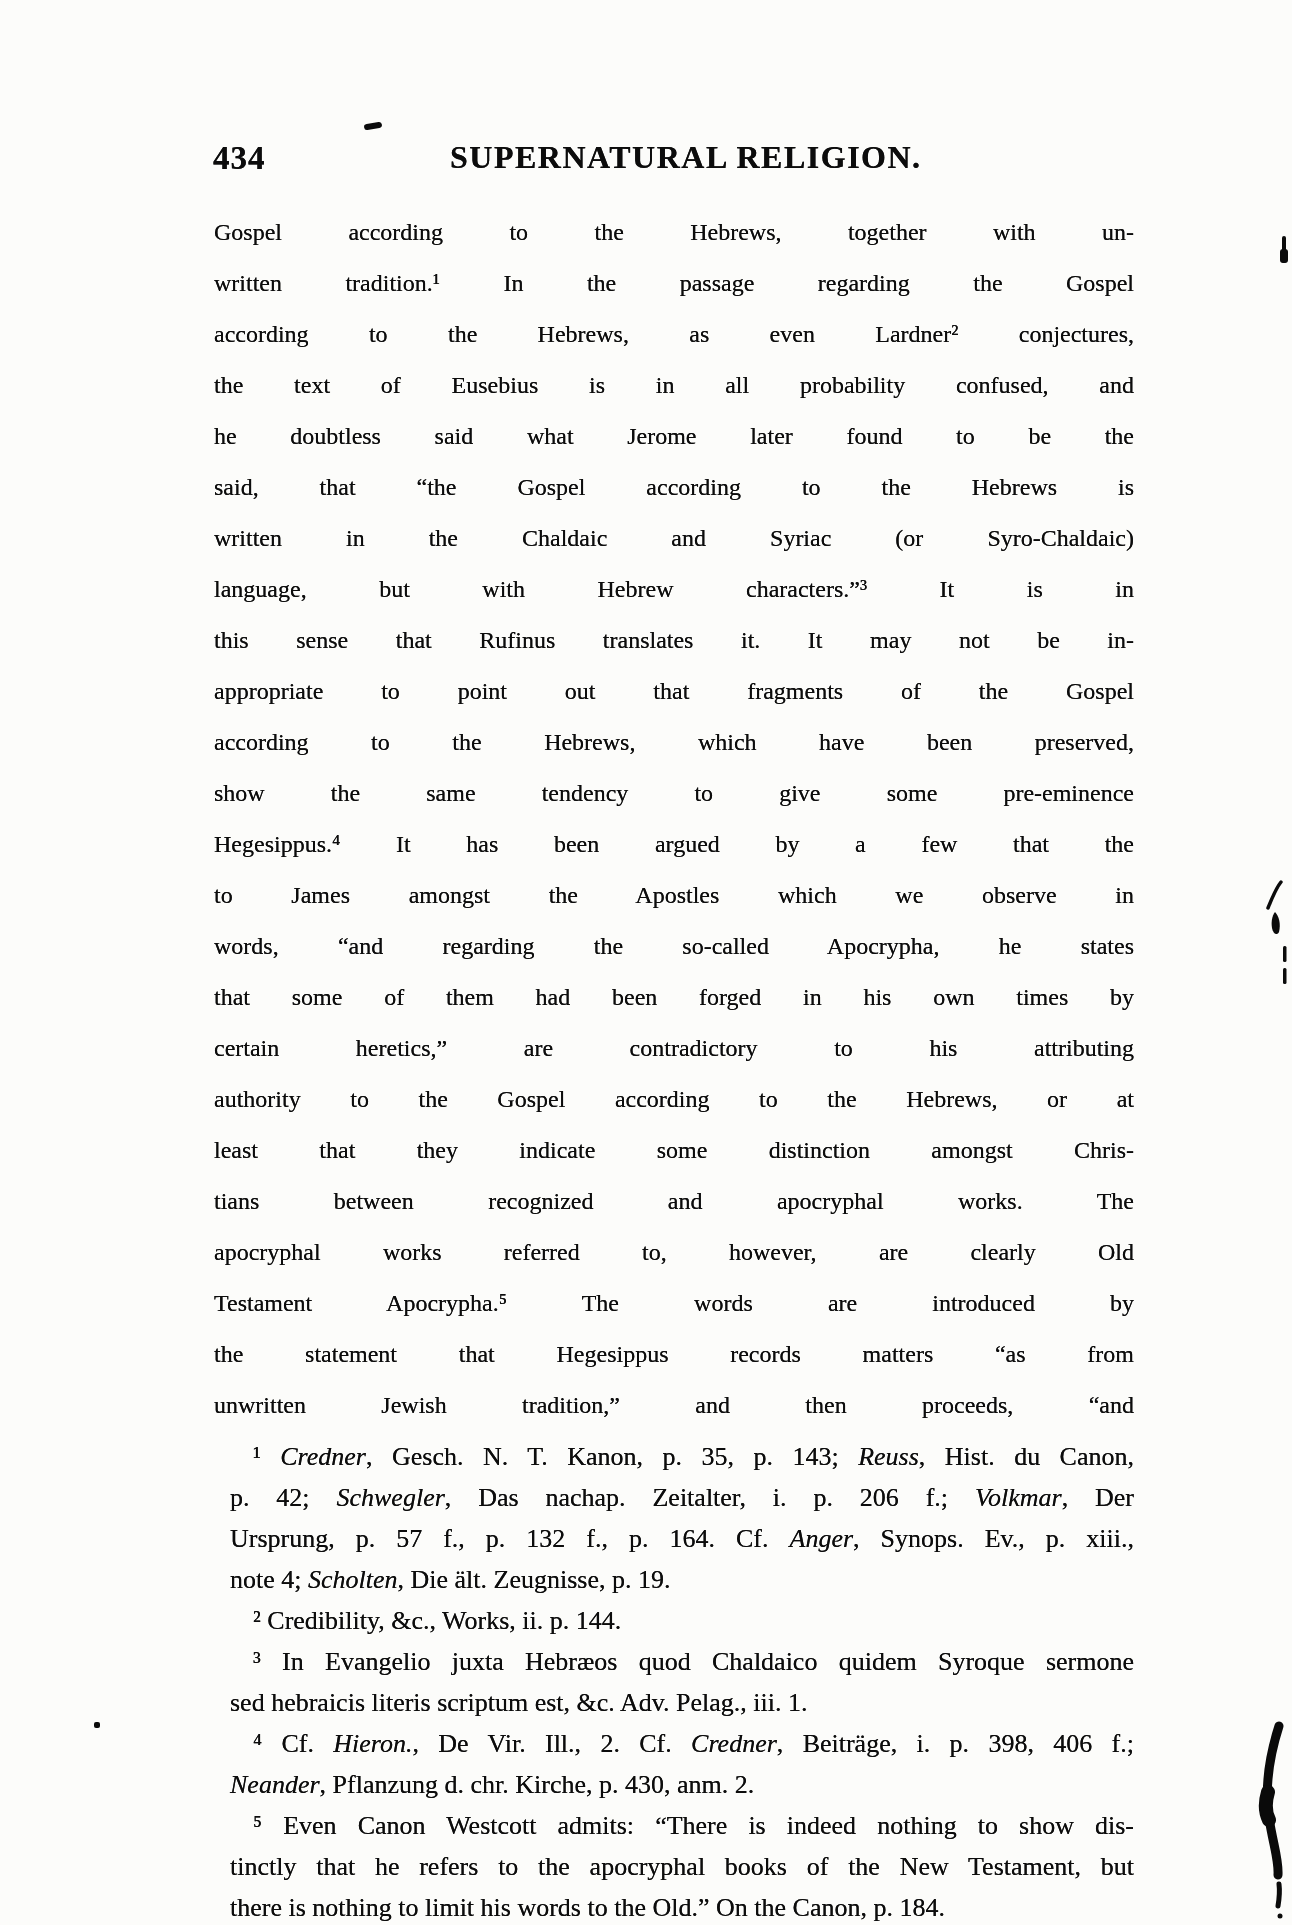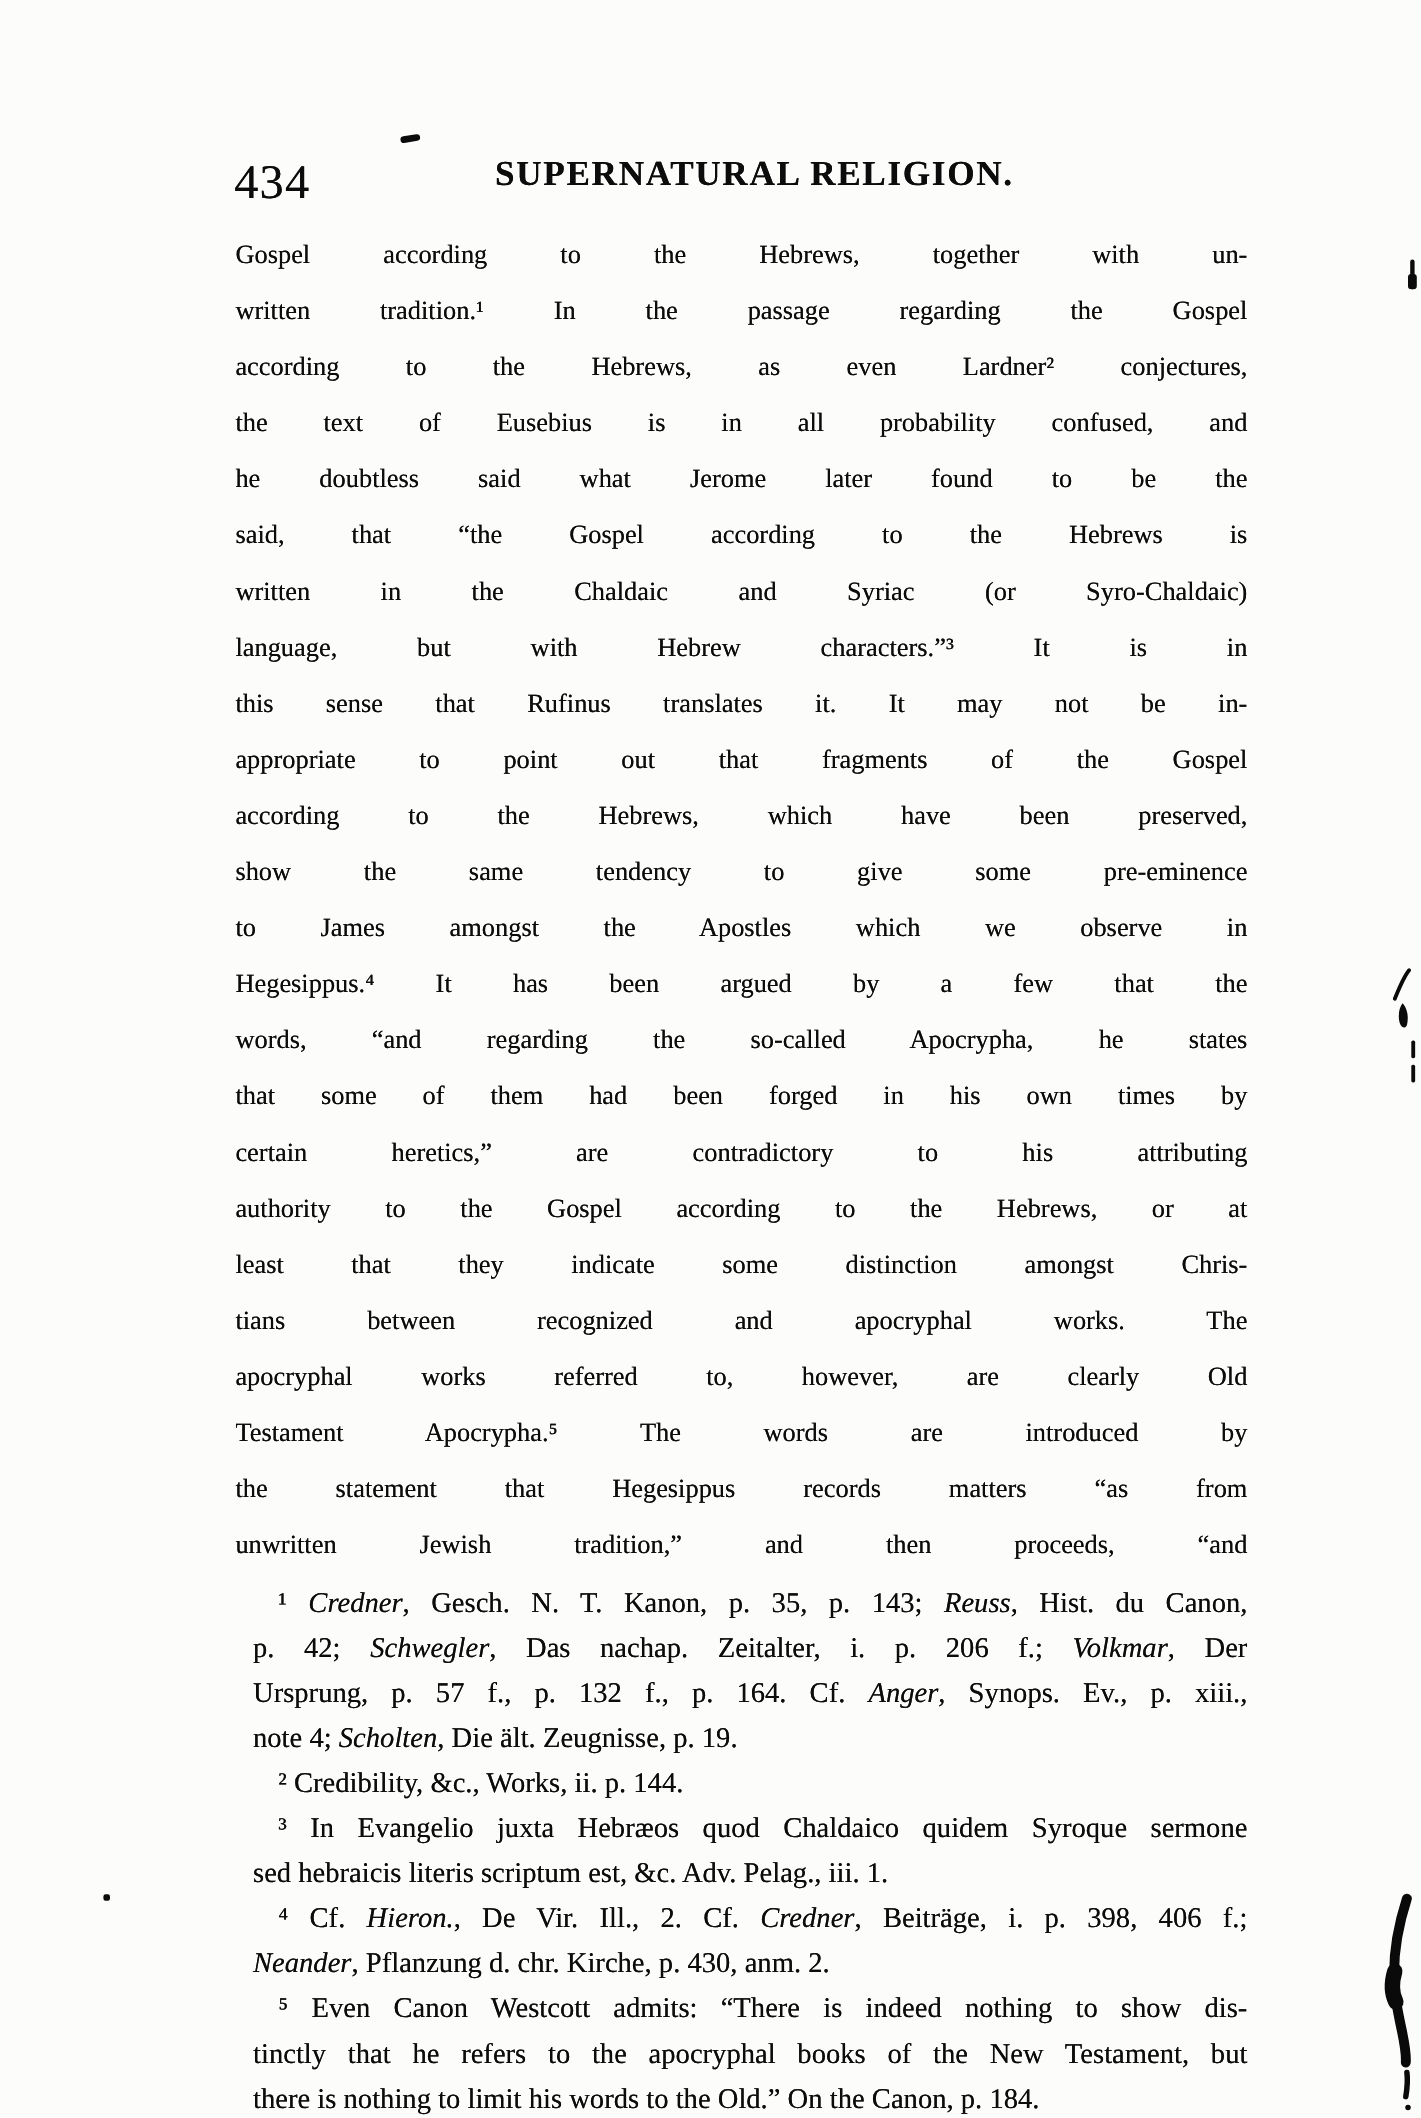--- a/index.html
+++ b/index.html
@@ -10,21 +10,21 @@
     background: #fcfcfa;
     overflow: hidden;
     font-family: "Liberation Serif", "DejaVu Serif", serif;
     color: #0c0c0c;
   }
   .ink { text-shadow: 0 0 0.6px rgba(10,10,10,0.85); }
 
   
   .page-number {
     position: absolute; left: 213px; top: 140px;
-    font-size: 44px; font-weight: 400; letter-spacing: 1px;
+    font-size: 33px; font-weight: 700; letter-spacing: 1px;
   }
   .running-title {
     position: absolute; left: 450px; top: 139px;
     font-size: 32px; font-weight: 700; letter-spacing: 1.5px;
     white-space: nowrap;
   }
 
   
   .body-text {
     position: absolute; left: 214px; top: 207px; width: 920px;
@@ -83,22 +83,22 @@
       <div class="bline">according to the Hebrews, as even Lardner² conjectures,</div>
       <div class="bline">the text of Eusebius is in all probability confused, and</div>
       <div class="bline">he doubtless said what Jerome later found to be the</div>
       <div class="bline">said, that “the Gospel according to the Hebrews is</div>
       <div class="bline">written in the Chaldaic and Syriac (or Syro-Chaldaic)</div>
       <div class="bline">language, but with Hebrew characters.”³  It is in</div>
       <div class="bline">this sense that Rufinus translates it.  It may not be in-</div>
       <div class="bline">appropriate to point out that fragments of the Gospel</div>
       <div class="bline">according to the Hebrews, which have been preserved,</div>
       <div class="bline">show the same tendency to give some pre-eminence</div>
+      <div class="bline">Hegesippus.⁴  It has been argued by a few that the</div>
       <div class="bline">to James amongst the Apostles which we observe in</div>
-      <div class="bline">Hegesippus.⁴  It has been argued by a few that the</div>
       <div class="bline">words, “and regarding the so-called Apocrypha, he states</div>
       <div class="bline">that some of them had been forged in his own times by</div>
       <div class="bline">certain heretics,” are contradictory to his attributing</div>
       <div class="bline">authority to the Gospel according to the Hebrews, or at</div>
       <div class="bline">least that they indicate some distinction amongst Chris-</div>
       <div class="bline">tians between recognized and apocryphal works.  The</div>
       <div class="bline">apocryphal works referred to, however, are clearly Old</div>
       <div class="bline">Testament Apocrypha.⁵  The words are introduced by</div>
       <div class="bline">the statement that Hegesippus records matters “as from</div>
       <div class="bline">unwritten Jewish tradition,” and then proceeds, “and</div>

